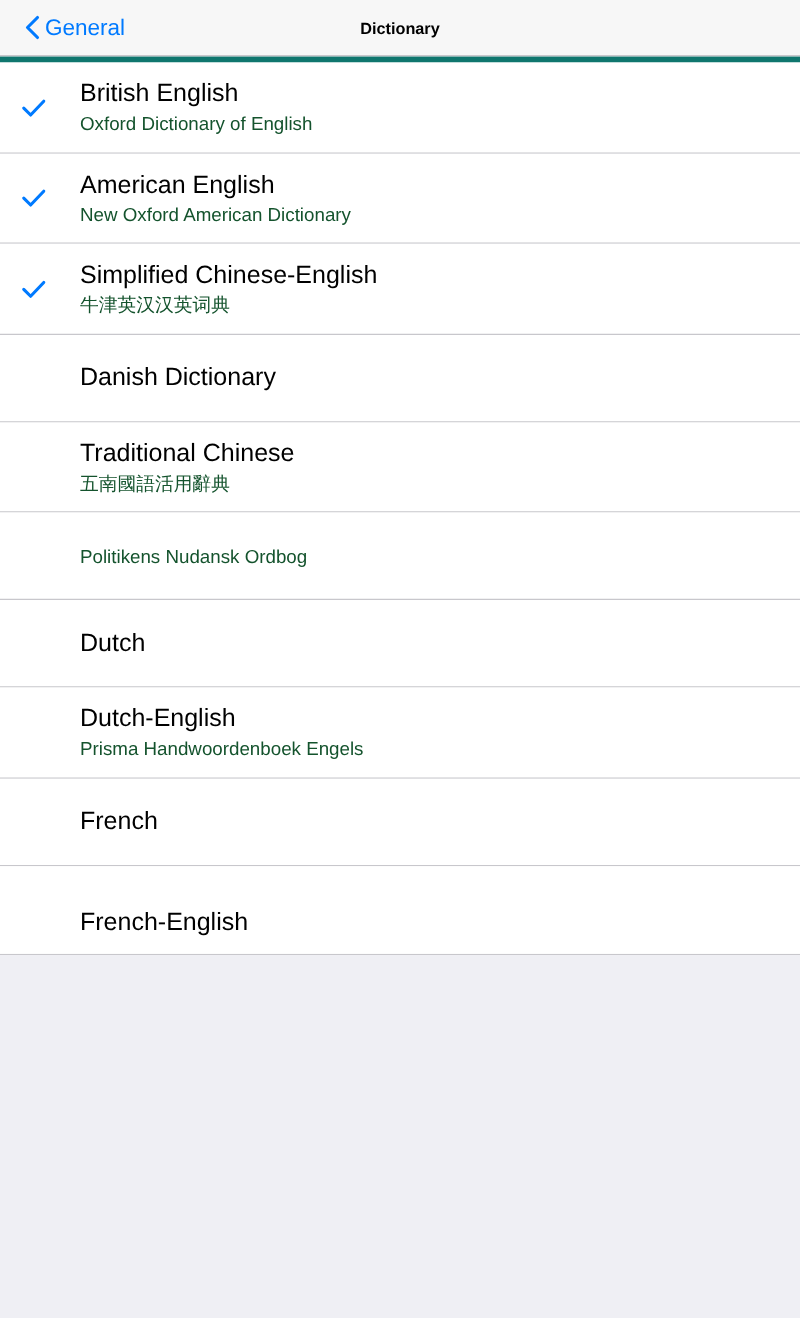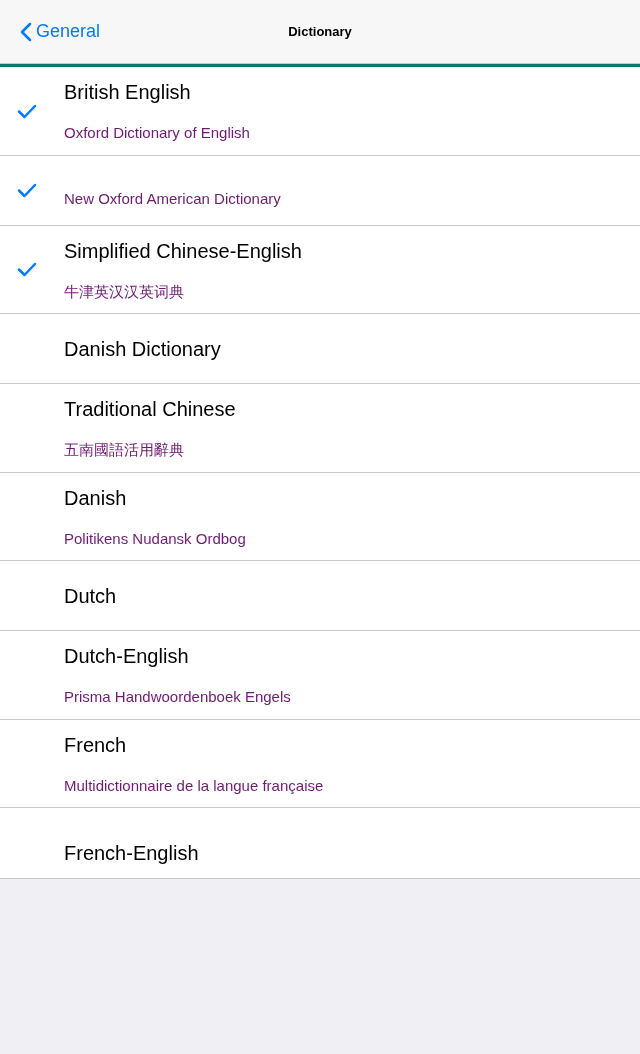--- a/index.html
+++ b/index.html
@@ -8,21 +8,21 @@
       font-family: -apple-system, 'Helvetica Neue', Arial, sans-serif;
       background: #efeff4;
       width: 640px;
       min-height: 1054px;
     }
 
     
     .nav-bar {
       background: #f7f7f7;
       border-bottom: 1px solid #c8c7cc;
-      height: 64px;
+      height: 45px;
       display: flex;
       align-items: center;
       padding: 0 16px;
       position: relative;
     }
     .nav-back {
       display: flex;
       align-items: center;
       color: #007aff;
       font-size: 18px;
@@ -43,21 +43,21 @@
       transform: translateX(-50%);
       font-size: 13px;
       font-weight: 600;
       color: #000;
     }
 
     
     .list-section {
       background: #fff;
       margin-top: 0;
-      border-top: 3px solid #0f766e;
+      border-top: 5px solid #0f766e;
       border-bottom: 1px solid #c8c7cc;
     }
 
     .list-item {
       display: flex;
       align-items: center;
       padding: 12px 16px 12px 16px;
       border-bottom: 1px solid #c8c7cc;
       min-height: 70px;
       background: #fff;
@@ -87,22 +87,22 @@
       padding-left: 4px;
     }
     .item-title {
       font-size: 20px;
       color: #000;
       font-weight: 400;
       line-height: 1.3;
     }
     .item-subtitle {
       font-size: 15px;
-      color: #701a75;
-      margin-top: 18px;
+      color: #14532d;
+      margin-top: 2px;
       line-height: 1.3;
     }
 
     .no-check .checkmark {
       visibility: hidden;
     }
   </style>
 </head>
 <body>
 
@@ -128,20 +128,21 @@
         <div class="item-subtitle">Oxford Dictionary of English</div>
       </div>
     </div>
     <div class="list-item">
       <div class="checkmark">
         <svg viewBox="0 0 22 22" fill="none" xmlns="http://www.w3.org/2000/svg">
         <path d="M3 11.5L8.5 17L19 6" stroke="#007aff" stroke-width="2.5" stroke-linecap="round" stroke-linejoin="round"></path>
       </svg>
       </div>
       <div class="item-text">
+        <div class="item-title">American English</div>
         <div class="item-subtitle">New Oxford American Dictionary</div>
       </div>
     </div>
     <div class="list-item">
       <div class="checkmark">
         <svg viewBox="0 0 22 22" fill="none" xmlns="http://www.w3.org/2000/svg">
         <path d="M3 11.5L8.5 17L19 6" stroke="#007aff" stroke-width="2.5" stroke-linecap="round" stroke-linejoin="round"></path>
       </svg>
       </div>
       <div class="item-text">
@@ -158,42 +159,40 @@
     <div class="list-item no-check">
       <div class="checkmark"></div>
       <div class="item-text">
         <div class="item-title">Traditional Chinese</div>
         <div class="item-subtitle">五南國語活用辭典</div>
       </div>
     </div>
     <div class="list-item no-check">
       <div class="checkmark"></div>
       <div class="item-text">
-        <div class="item-title">Danish</div>
         <div class="item-subtitle">Politikens Nudansk Ordbog</div>
       </div>
     </div>
     <div class="list-item no-check">
       <div class="checkmark"></div>
       <div class="item-text">
         <div class="item-title">Dutch</div>
       </div>
     </div>
     <div class="list-item no-check">
       <div class="checkmark"></div>
       <div class="item-text">
         <div class="item-title">Dutch-English</div>
         <div class="item-subtitle">Prisma Handwoordenboek Engels</div>
       </div>
     </div>
     <div class="list-item no-check">
       <div class="checkmark"></div>
       <div class="item-text">
         <div class="item-title">French</div>
-        <div class="item-subtitle">Multidictionnaire de la langue française</div>
       </div>
     </div>
     <div class="list-item no-check" style="border-bottom: none;">
       <div class="checkmark"></div>
       <div class="item-text">
         <div class="item-title">French-English</div>
       </div>
     </div>
   </div>
 

